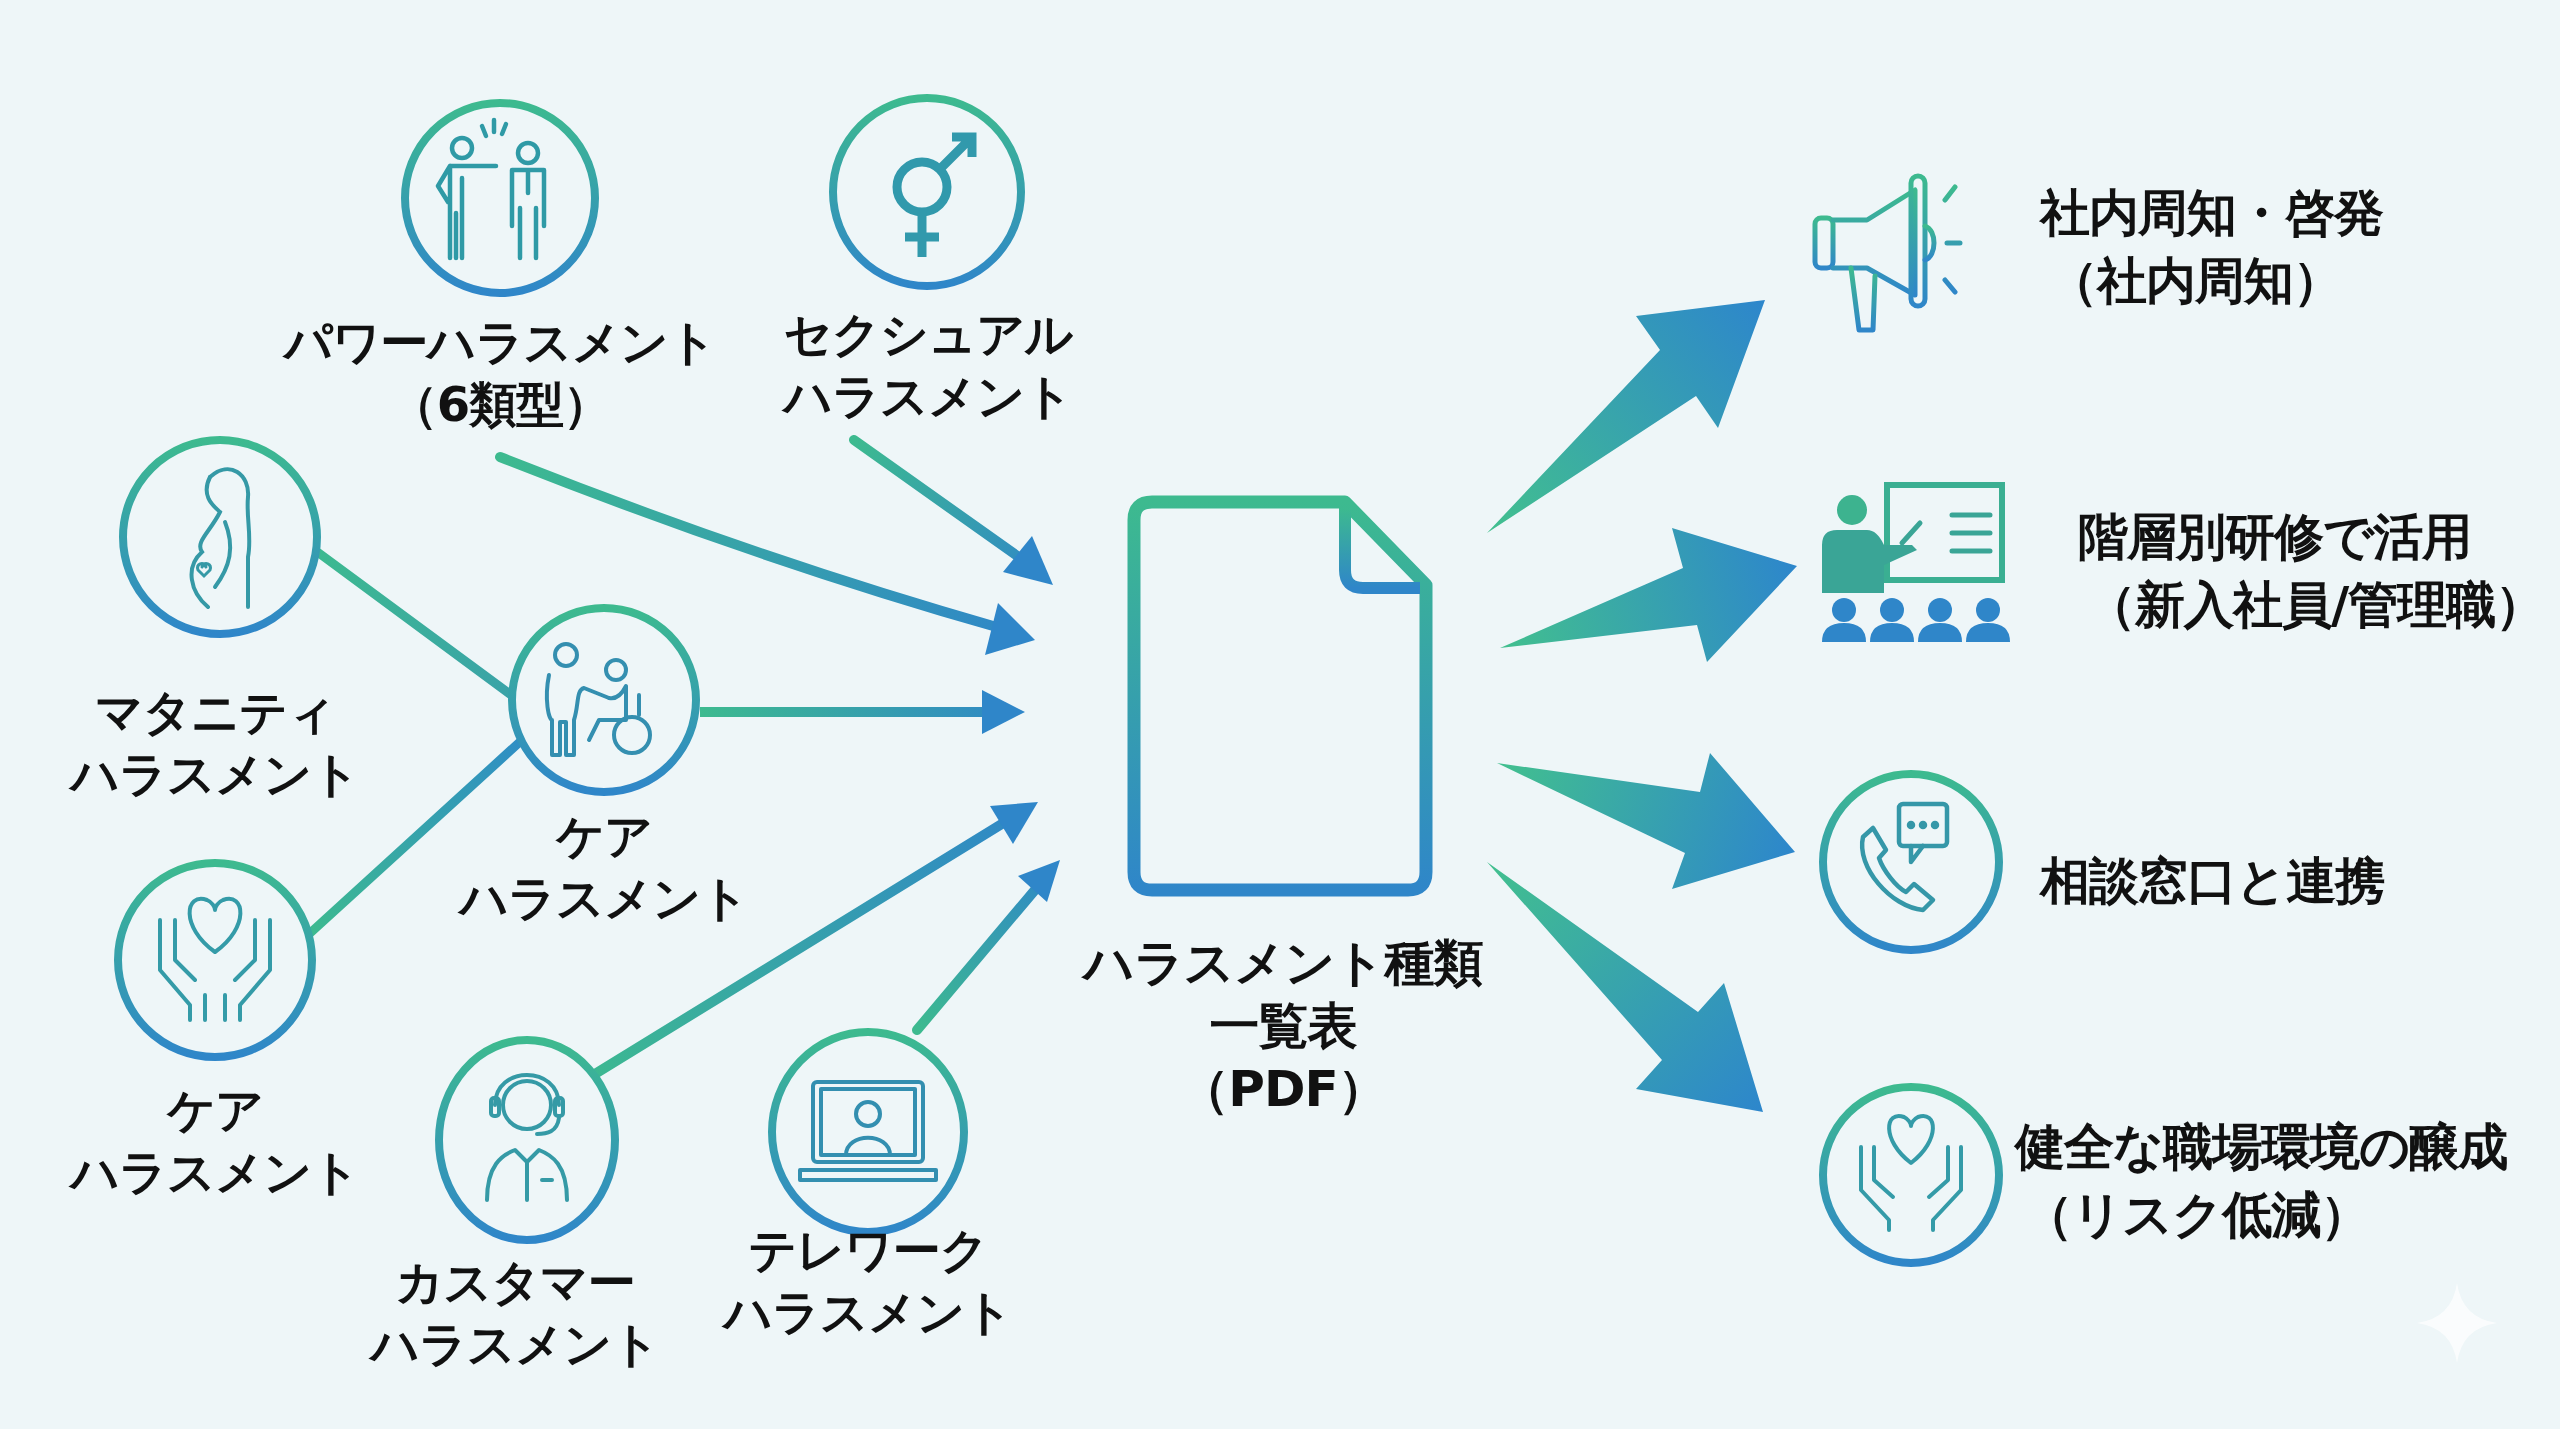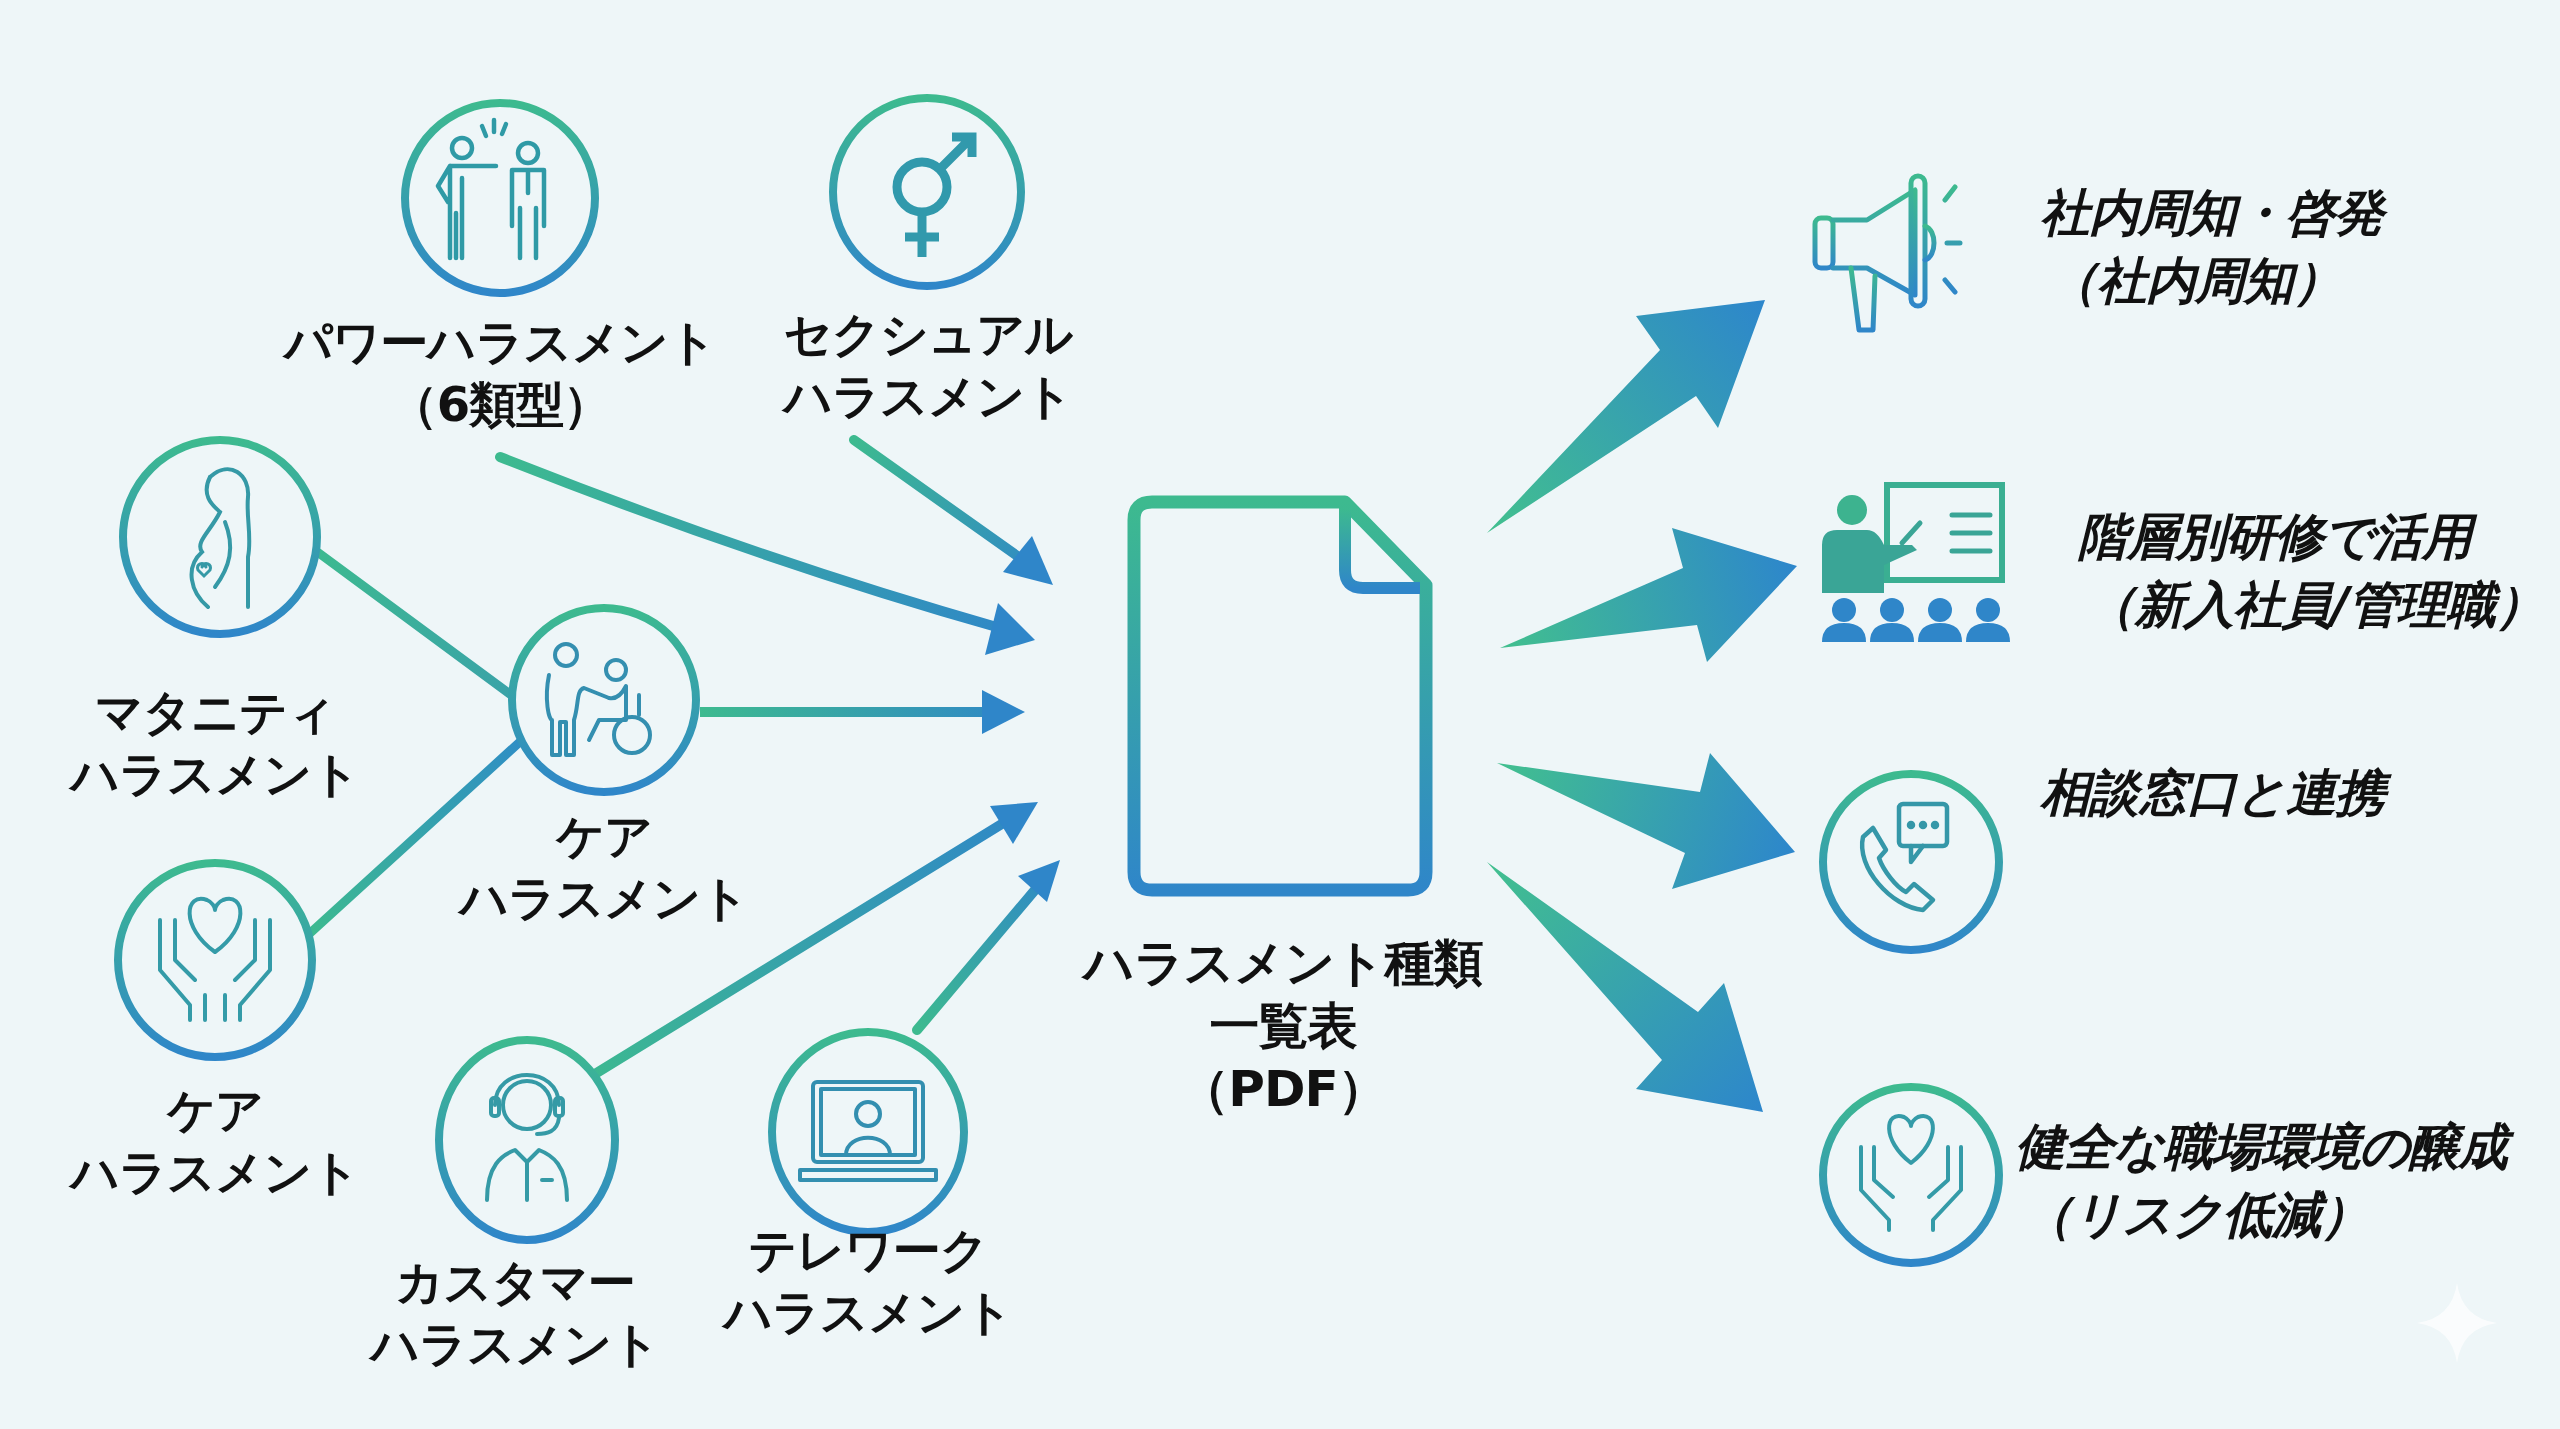--- a/index.html
+++ b/index.html
@@ -5,21 +5,21 @@
   html, body { margin: 0; padding: 0; }
   body { width: 2560px; height: 1429px; background: #eef6f8; overflow: hidden; position: relative; font-family: "DejaVu Sans", "Liberation Sans", sans-serif; }
   #canvas { position: absolute; left: 0; top: 0; width: 2560px; height: 1429px; }
   .lbl { position: absolute; color: #111; font-weight: bold; text-align: center; white-space: nowrap; line-height: 1; letter-spacing: -1px; }
   .lbl span { display: block; }
   .src { font-size: 48px; }
   .src span + span { margin-top: 14px; }
   .doc-title { font-size: 50px; }
   .doc-title span + span { margin-top: 13px; }
   .out { position: absolute; color: #111; font-weight: bold; text-align: left; white-space: nowrap; line-height: 1; font-size: 50px; letter-spacing: -1px; }
-  .out span { display: block; font-style: italic; }
+  .out span { display: block; }
   .out span + span { margin-top: 18px; margin-left: 8px; }
 </style>
 </head>
 <body>
 
 <svg id="canvas" width="2560" height="1429" viewBox="0 0 2560 1429" xmlns="http://www.w3.org/2000/svg">
   <defs>
     <linearGradient id="gV" x1="0" y1="0" x2="0" y2="1">
       <stop offset="0" stop-color="#3dba8f"></stop>
       <stop offset="1" stop-color="#2f86c9"></stop>
@@ -280,19 +280,19 @@
 </div>
 
 <div class="out" style="left:2040px; top:188px;">
   <span>社内周知・啓発</span>
   <span>（社内周知）</span>
 </div>
 <div class="out" style="left:2040px; top:512px;margin-left:38px;">
   <span>階層別研修で活用</span>
   <span>（新入社員/管理職）</span>
 </div>
-<div class="out" style="left:2040px; top:768px;">
+<div class="out" style="left:2040px; top:856px;">
   <span>相談窓口と連携</span>
 </div>
 <div class="out" style="left:2015px; top:1122px;">
   <span>健全な職場環境の醸成</span>
   <span>（リスク低減）</span>
 </div>
 
 </body></html>

